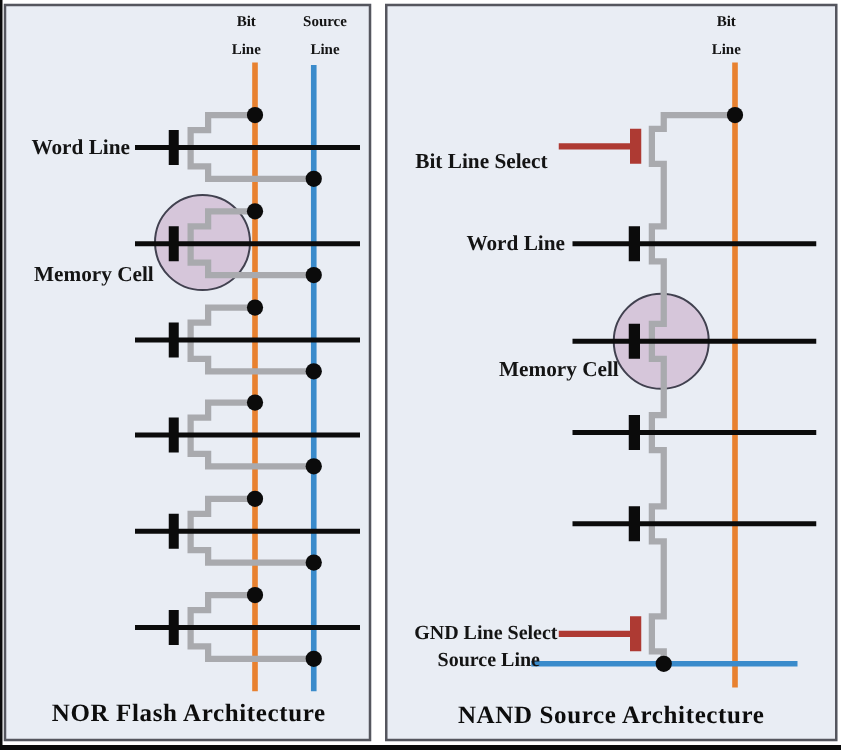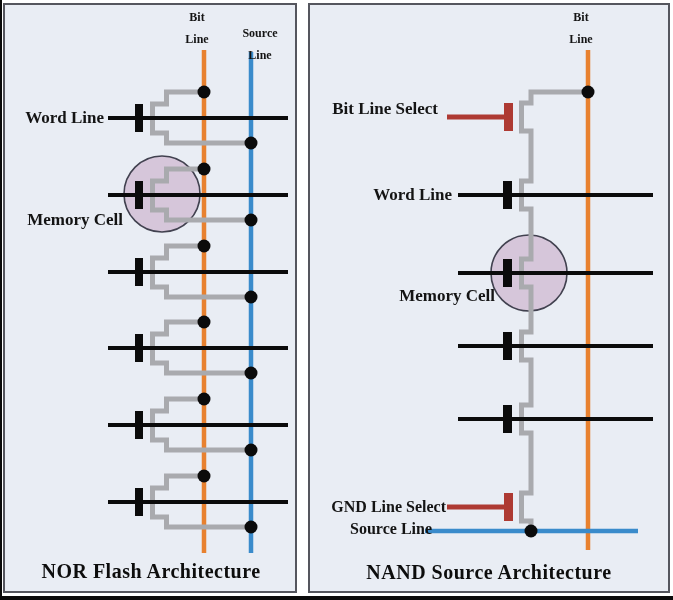--- a/index.html
+++ b/index.html
@@ -136,32 +136,32 @@
     <g>
       <circle class="dot" cx="588" cy="92" r="6.5"></circle>
       <circle class="dot" cx="531" cy="531" r="6.5"></circle>
     </g>
   </svg>
 
   <div class="lbl hdr" style="left:147px;top:6px;width:100px;">
     <div>Bit</div>
     <div>Line</div>
   </div>
-  <div class="lbl hdr" style="left:210px;top:22px;width:100px;">
+  <div class="lbl hdr" style="left:210px;top:6px;width:100px;">
     <div>Source</div>
     <div>Line</div>
   </div>
   <div class="lbl ralign" style="left:10px;top:109px;width:94px;">Word Line</div>
   <div class="lbl ralign" style="left:10px;top:211px;width:113px;">Memory Cell</div>
   <div class="title" style="left:3px;top:560px;width:296px;">NOR Flash Architecture</div>
 
   <div class="lbl hdr" style="left:531px;top:6px;width:100px;">
     <div>Bit</div>
     <div>Line</div>
   </div>
-  <div class="lbl ralign" style="left:320px;top:100px;width:118px;">Bit Line Select</div>
+  <div class="lbl ralign" style="left:320px;top:120px;width:118px;">Bit Line Select</div>
   <div class="lbl ralign" style="left:334px;top:186px;width:118px;">Word Line</div>
   <div class="lbl ralign" style="left:372px;top:287px;width:123px;">Memory Cell</div>
   <div class="lbl ralign" style="left:318px;top:520px;width:114px;font-size:16px;">Source Line</div>
   <div class="lbl ralign" style="left:326px;top:498px;width:120px;font-size:16px;">GND Line Select</div>
   <div class="title" style="left:308px;top:561px;width:362px;">NAND Source Architecture</div>
 
 </div>
 
 </body></html>

